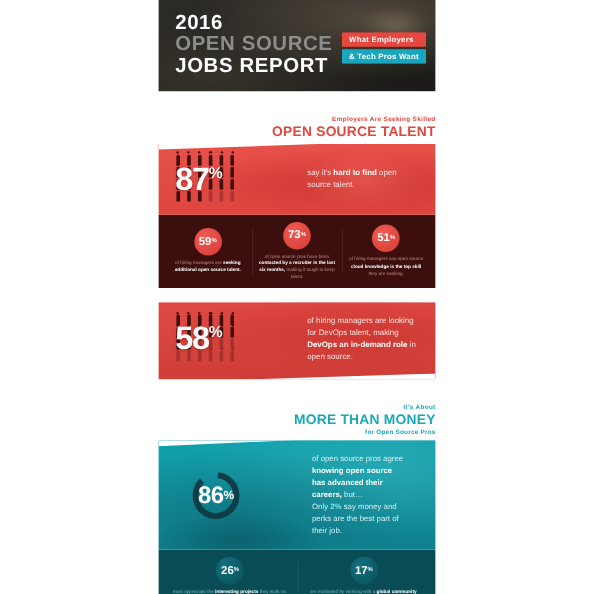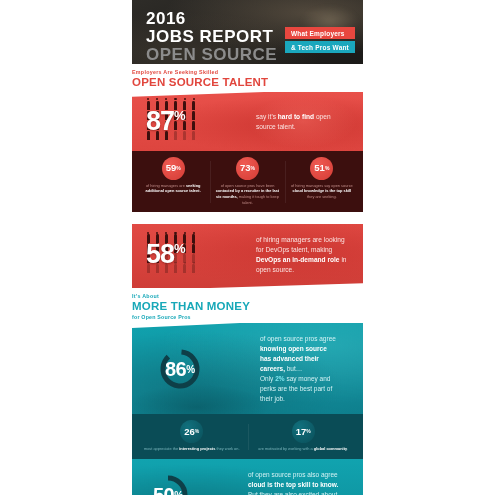--- a/index.html
+++ b/index.html
@@ -13,21 +13,21 @@
   .infographic {
     position: absolute; left: 132px; top: 0;
     width: 231px; height: 495px;
     background: #ffffff;
     overflow: hidden;
   }
 
   
   .header {
     position: relative;
-    height: 64px;
+    height: 76px;
     background:
       radial-gradient(ellipse at 78% 20%, rgba(120,105,85,.55) 0%, rgba(0,0,0,0) 58%),
       radial-gradient(ellipse at 20% 85%, rgba(90,80,65,.35) 0%, rgba(0,0,0,0) 55%),
       linear-gradient(160deg, #2e2c28 0%, #24221f 45%, #1b1a18 100%);
     overflow: hidden;
   }
   .header::after{
     content:""; position:absolute; right:4px; top:6px; width:58px; height:30px;
     background: radial-gradient(ellipse at center, rgba(150,135,110,.45), rgba(0,0,0,0) 70%);
     filter: blur(2px);
@@ -42,21 +42,21 @@
   .hd-jobs { font-size: 17px; color:#ffffff; margin-top:1px; }
   .hd-badges { position:absolute; right:8px; top:27px; z-index:3; }
   .badge {
     display:block; font-size:6.5px; font-weight:bold; color:#fff;
     padding:2.5px 6px; letter-spacing:.2px; text-align:left; white-space:nowrap;
   }
   .badge-red { background:#e8473f; }
   .badge-teal{ background:#1aa7bd; margin-top:2px; }
 
   
-  .sec-head { text-align:left; padding:5px 0 3px; background:#fff; }
+  .sec-head { text-align:right; padding:21px 0 3px; background:#fff; }
   .sec-kicker { font-size:5.3px; font-weight:bold; letter-spacing:.3px; }
   .sec-title { font-size:11.5px; font-weight:bold; letter-spacing:.2px; line-height:1.1; margin-top:1px; }
   .sec-sub { font-size:5.3px; font-weight:bold; letter-spacing:.2px; margin-top:1px; }
   .red-txt { color:#e1463d; }
   .teal-txt{ color:#17a8b8; }
   .red-top {
     position:relative;
     background:
       radial-gradient(ellipse at 72% 55%, rgba(190,40,35,.55) 0%, rgba(0,0,0,0) 62%),
       linear-gradient(180deg,#e8504a 0%, #dd453f 100%);
@@ -90,21 +90,21 @@
     font-size:27px; font-weight:bold; color:#ffffff; line-height:1;
     text-shadow: 0 1px 2px rgba(90,10,8,.45);
     letter-spacing:-1px;
   }
   .bignum sup { font-size:13px; vertical-align:super; letter-spacing:0; }
   .stat-copy { font-size:6.6px; line-height:1.5; color:#fbe3e1; padding-left:10px; }
   .stat-copy b { color:#ffffff; }
 
   
   .trio {
-    display:flex; background:#3c0f0e; padding:6px 4px 7px;
+    display:flex; background:#3c0f0e; padding:6px 4px 7px;align-items:center;
   }
   .trio-cell { flex:1; text-align:center; padding:0 4px; position:relative; }
   .trio-cell + .trio-cell::before{
     content:""; position:absolute; left:0; top:4px; bottom:2px; width:1px;
     background: rgba(255,255,255,.07);
   }
   .bubble {
     width:23px; height:23px; border-radius:50%;
     background: radial-gradient(circle at 35% 30%, #ef5a52, #d43c35);
     margin:0 auto 3px; display:flex; align-items:center; justify-content:center;
@@ -184,22 +184,22 @@
 </style>
 </head>
 <body>
 
 <div class="page">
 <div class="infographic">
 
   <div class="header">
     <div class="hd-title">
       <div class="hd-line hd-2016">2016</div>
+      <div class="hd-line hd-open">OPEN SOURCE</div>
       <div class="hd-line hd-jobs">JOBS REPORT</div>
-      <div class="hd-line hd-open">OPEN SOURCE</div>
     </div>
     <div class="hd-badges">
       <span class="badge badge-red">What Employers</span>
       <span class="badge badge-teal">&amp; Tech Pros Want</span>
     </div>
   </div>
 
   <div class="sec-head">
     <div class="sec-kicker red-txt">Employers Are Seeking Skilled</div>
     <div class="sec-title red-txt">OPEN SOURCE TALENT</div>

